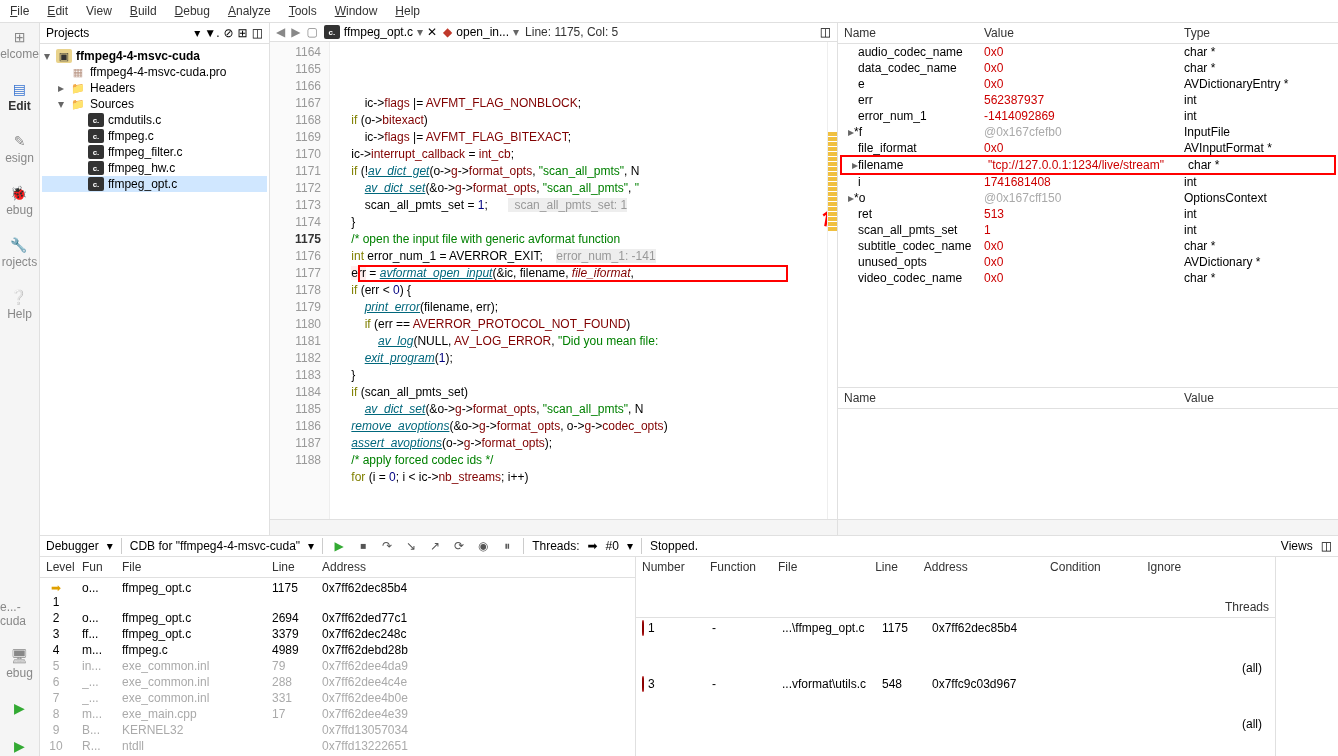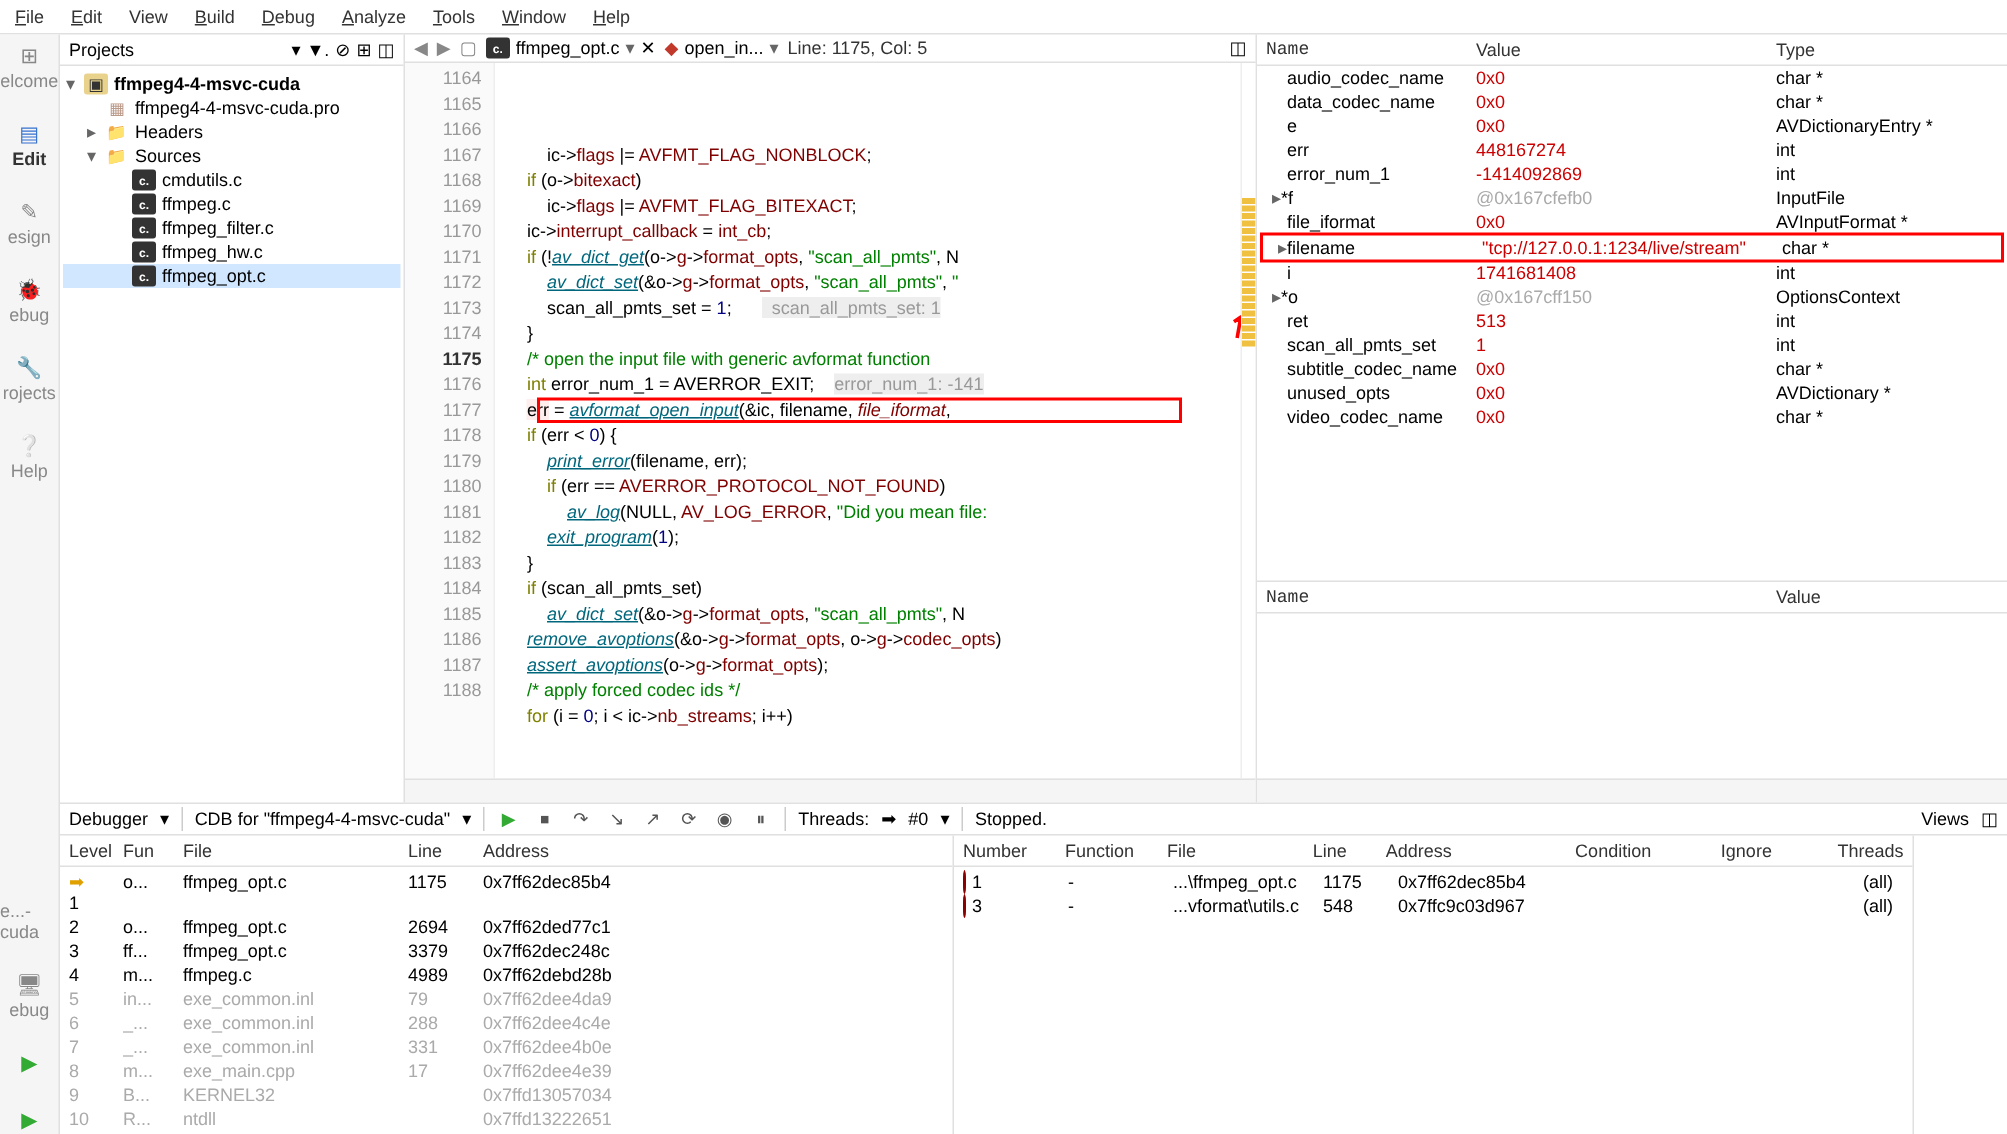--- a/index.html
+++ b/index.html
@@ -43,21 +43,21 @@
 .num { color: #000080; }
 .com { color: #008000; }
 .hl-box { border: 2px solid #ff0000; position: absolute; pointer-events: none; }
 .dim { background: #eee; color: #999; }
 .mark-col { width: 10px; background: #fff; border-left: 1px solid #eee; }
 .mark-col .m { height: 4px; width: 100%; background: #f0c040; margin-bottom: 1px; }
 .mark-col .m2 { background: #7ac; }
 .hscroll { height: 16px; border-top: 1px solid #e0e0e0; background: #f5f5f5; }
 .right-panel { width: 500px; display: flex; flex-direction: column; }
 .vars-head { display: flex; padding: 3px 6px; border-bottom: 1px solid #e0e0e0; color: #333; }
-.vars-head .c1 { width: 140px; font-family: Liberation Mono, monospace; }
+.vars-head .c1 { width: 140px; }
 .vars-head .c2 { width: 200px; }
 .vars-head .c3 { flex: 1; }
 .vars-body { flex: 1; overflow: auto; }
 .var-row { display: flex; padding: 1px 6px; }
 .var-row .c1 { width: 140px; padding-left: 14px; }
 .var-row .c2 { width: 200px; color: #c00; }
 .var-row .c2.dim2 { color: #aaa; }
 .var-row .c3 { flex: 1; }
 .var-row .exp { width: 10px; color: #666; margin-left: -10px; }
 .vars-box { border: 2px solid #ff0000; margin: -1px 2px; }
@@ -65,34 +65,34 @@
 .bottom-panel { border-top: 1px solid #e0e0e0; display: flex; flex-direction: column; }
 .dbg-toolbar { display: flex; align-items: center; gap: 8px; padding: 2px 6px; border-bottom: 1px solid #e0e0e0; }
 .dbg-toolbar .sep { width: 1px; height: 16px; background: #ccc; }
 .dbg-toolbar .ico { width: 16px; height: 16px; display: flex; align-items: center; justify-content: center; cursor: pointer; color: #555; }
 .dbg-body { display: flex; }
 .stack-panel { width: 595px; }
 .stack-head, .bp-head { display: flex; padding: 3px 6px; border-bottom: 1px solid #e0e0e0; color: #333; font-weight: normal; }
 .stack-rows, .bp-rows { padding: 2px 0; }
 .stack-row { display: flex; padding: 1px 6px; }
 .stack-row.dim3 { color: #aaa; }
-.sc-level { width: 36px; text-align: left; padding-right: 16px; }
+.sc-level { width: 36px; text-align: center; padding-right: 16px; }
 .sc-fun { width: 40px; overflow: hidden; text-overflow: ellipsis; white-space: nowrap; }
 .sc-file { width: 150px; overflow: hidden; white-space: nowrap; }
 .sc-line { width: 50px; }
 .sc-addr { flex: 1; }
 .bp-panel { width: 640px; border-left: 1px solid #e0e0e0; }
 .bp-num { width: 70px; }
 .bp-fun { width: 70px; }
 .bp-file { width: 100px; overflow: hidden; white-space: nowrap; }
 .bp-line { width: 50px; }
 .bp-addr { width: 130px; }
 .bp-cond { width: 100px; }
 .bp-ign { width: 80px; }
-.bp-thr { flex: 1; }
+.bp-thr { flex: 1; margin-top: 40px; }
 .bp-row { display: flex; padding: 1px 6px; }
 .bp-dot { width: 10px; height: 10px; border-radius: 50%; background: #c00; border: 1px solid #800; margin-right: 4px; }
 .views-panel { flex: 1; border-left: 1px solid #e0e0e0; padding: 3px 6px; display: flex; justify-content: flex-end; align-items: flex-start; }
 .red-arrow { position: absolute; color: #ff0000; font-size: 20px; font-weight: bold; transform: rotate(-35deg); }
 </style>
 </head>
 <body>
 
 <div class="menubar">
   <span><u>F</u>ile</span>
@@ -299,21 +299,21 @@
               <div class="c2">0x0</div>
               <div class="c3">char *</div>
             </div>
             <div class="var-row">
               <div class="c1">e</div>
               <div class="c2">0x0</div>
               <div class="c3">AVDictionaryEntry *</div>
             </div>
             <div class="var-row">
               <div class="c1">err</div>
-              <div class="c2">448167274</div>
+              <div class="c2">562387937</div>
               <div class="c3">int</div>
             </div>
             <div class="var-row">
               <div class="c1">error_num_1</div>
               <div class="c2">-1414092869</div>
               <div class="c3">int</div>
             </div>
             <div class="var-row">
               <div class="c1"><span class="exp">▸</span>*f</div>
               <div class="c2 dim2">@0x167cfefb0</div>

